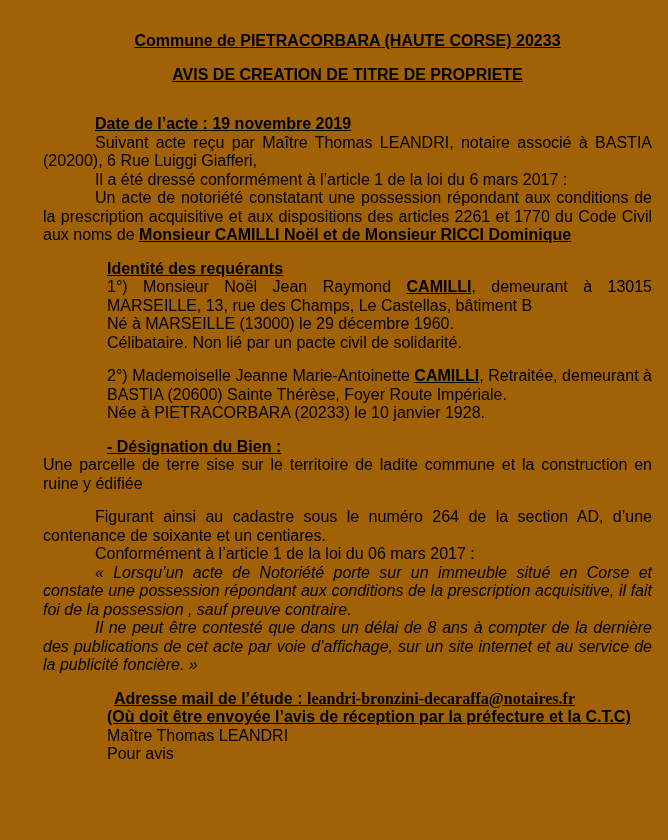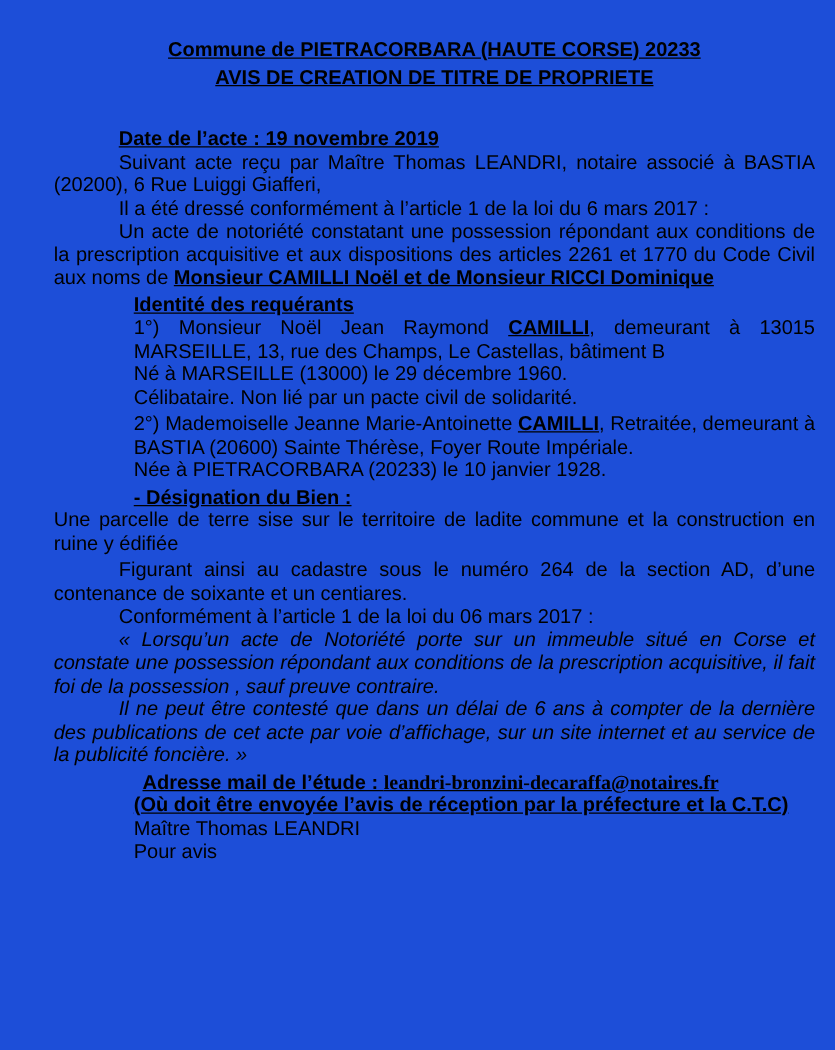--- a/index.html
+++ b/index.html
@@ -1,37 +1,37 @@
 <!DOCTYPE html>
 <html><head>
 <meta charset="utf-8">
 <style>
   * { margin: 0; padding: 0; box-sizing: border-box; }
   html, body { background: #ffffff; }
   .page {
     position: relative;
     width: 668px;
     height: 840px;
-    background: #1d4ed8;
+    background: #a16207;
     color: #000000;
     font-family: "Liberation Sans", "DejaVu Sans", sans-serif;
     font-size: 16px;
     line-height: 18.5px;
     padding: 32px 16px 0 43px;
     overflow: hidden;
   }
   p { margin: 0; }
   .center { text-align: center; }
   .b { font-weight: bold; text-decoration: underline; }
   .u { text-decoration: underline; }
   .it { font-style: italic; }
   .just { text-align: justify; }
   .ind { text-indent: 52px; }
   .block { margin-left: 64px; }
-  .g15 { margin-top: 3px; }
+  .g15 { margin-top: 15px; }
   .g31 { margin-top: 31px; }
   .mail-line { text-indent: 7px; }
   .serif { font-family: "Liberation Serif", "DejaVu Serif", serif; }
 </style>
 </head>
 <body>
 
 <div class="page">
 
   <p class="center"><span class="b u">Commune de PIETRACORBARA (HAUTE CORSE) 20233</span></p>
@@ -59,21 +59,21 @@
 
   <div class="block g15">
     <p class="b">- Désignation du Bien :</p>
   </div>
   <p class="just">Une parcelle de terre sise sur le territoire de ladite commune et la construction en ruine y édifiée</p>
 
   <div class="g15">
     <p class="ind just">Figurant ainsi au cadastre sous le numéro 264 de la section AD, d’une contenance de soixante et un centiares.</p>
     <p class="ind">Conformément à l’article 1 de la loi du 06 mars 2017 :</p>
     <p class="ind just it">« Lorsqu’un acte de Notoriété porte sur un immeuble situé en Corse et constate une possession répondant aux conditions de la prescription acquisitive, il fait foi de la possession , sauf preuve contraire.</p>
-    <p class="ind just it">Il ne peut être contesté que dans un délai de 6 ans à compter de la dernière des publications de cet acte par voie d’affichage, sur un site internet et au service de la publicité foncière. »</p>
+    <p class="ind just it">Il ne peut être contesté que dans un délai de 8 ans à compter de la dernière des publications de cet acte par voie d’affichage, sur un site internet et au service de la publicité foncière. »</p>
   </div>
 
   <div class="block g15">
     <p class="mail-line"><span class="b">Adresse mail de l’étude : </span><span class="b serif">leandri-bronzini-decaraffa@notaires.fr</span></p>
     <p class="b">(Où doit être envoyée l’avis de réception par la préfecture et la C.T.C)</p>
     <p>Maître Thomas LEANDRI</p>
     <p>Pour avis</p>
   </div>
 
 </div>

